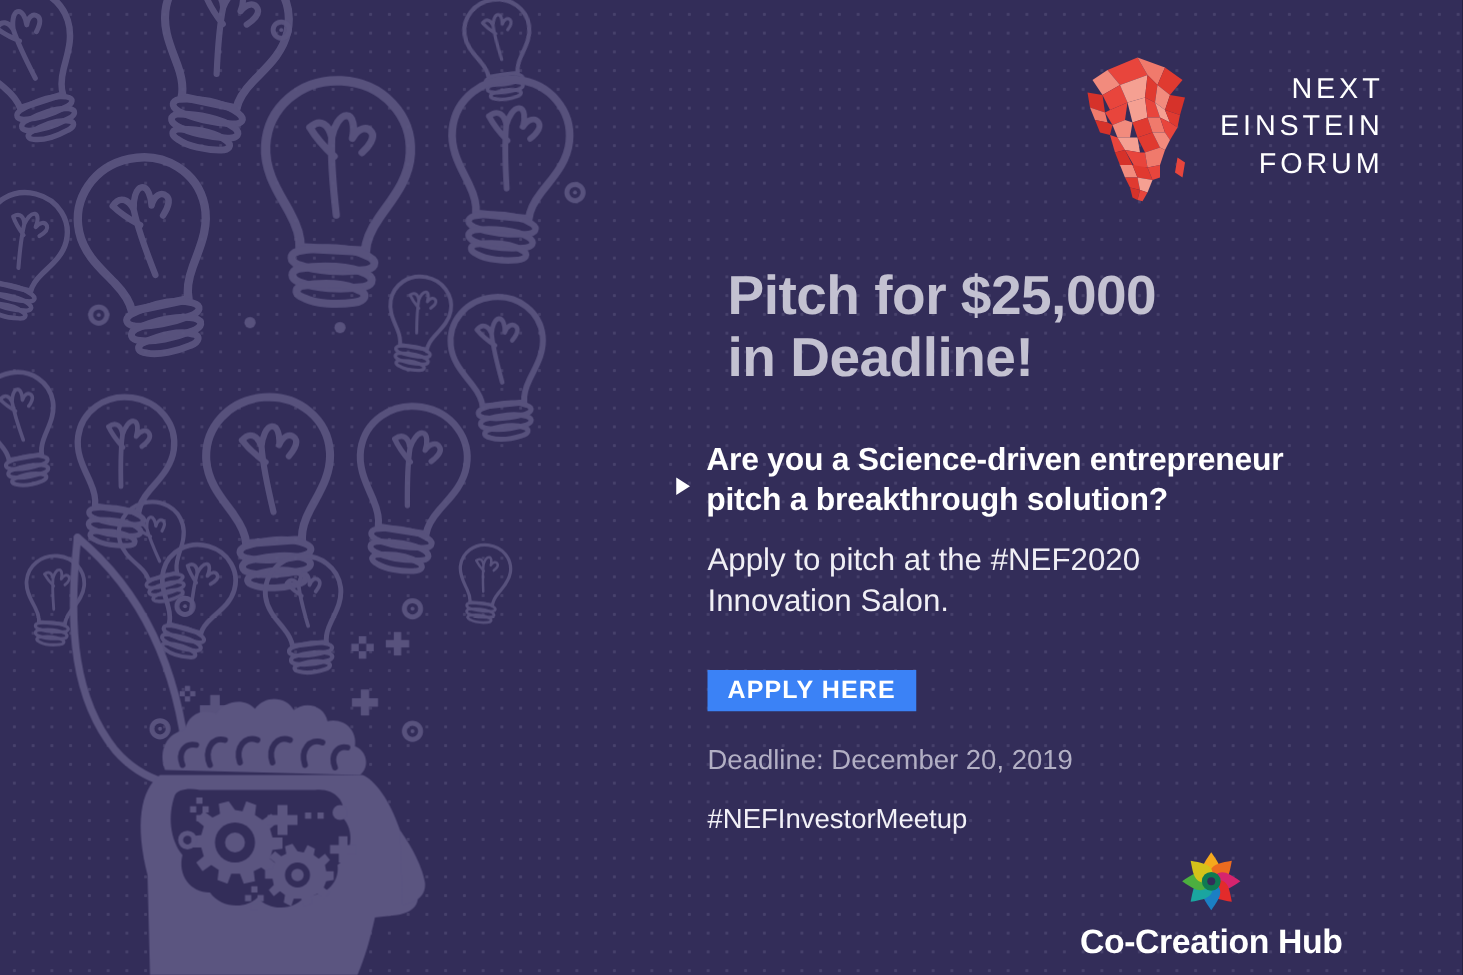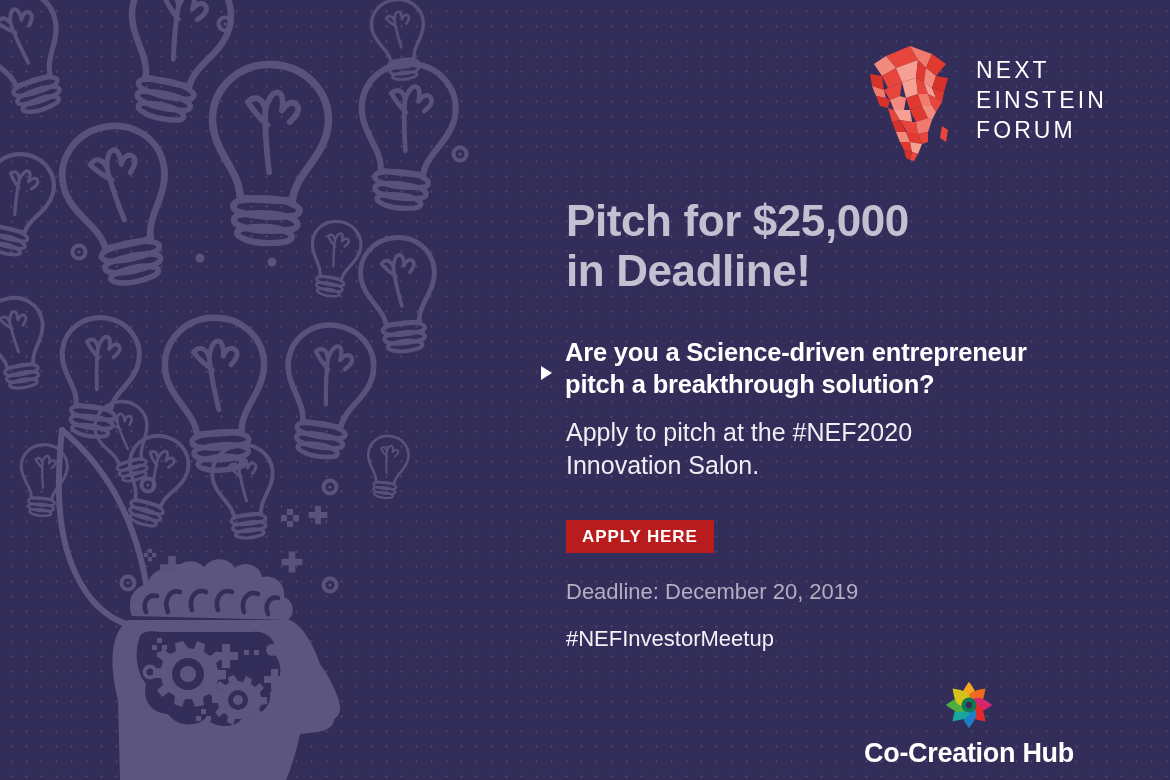--- a/index.html
+++ b/index.html
@@ -52,20 +52,21 @@
     gap: 14px;
   }
   .nef-map { width: 96px; height: 128px; flex: 0 0 auto; }
   .nef-map svg { display: block; width: 96px; height: 128px; }
   .nef-wordmark {
     display: flex;
     flex-direction: column;
     justify-content: center;
     gap: 7px;
     padding-top: 4px;
+    align-items: flex-end;
   }
   .nef-wordmark span {
     color: #ffffff;
     font-size: 23px;
     line-height: 23px;
     font-weight: 400;
     letter-spacing: 3.1px;
     white-space: nowrap;
   }
 
@@ -76,21 +77,21 @@
     top: 196px;
     width: 560px;
     z-index: 5;
   }
   .headline {
     color: #c3c1d1;
     font-size: 44px;
     line-height: 50px;
     font-weight: bold;
     letter-spacing: -0.4px;
-    margin: 0;
+    margin: 16px;
   }
   .headline .l2 { display: block; }
 
   .subhead-row {
     display: flex;
     align-items: center;
     margin-top: 40px;
     margin-left: -25px;
   }
   .bullet-tri {
@@ -122,23 +123,23 @@
     margin: 16px 0 0 0;
   }
   .body-copy .l2 { display: block; }
 
   .cta-row {
     display: flex;
     align-items: center;
     margin-top: 38px;
   }
   .apply-btn {
-    background: #b91c1c;
+    background: #3b82f6;
     color: #ffffff;
-    font-size: 17px;
+    font-size: 20px;
     font-weight: bold;
     letter-spacing: 0.9px;
     padding: 9px 16px 9px 16px;
     line-height: 15px;
     border: 0;
     display: inline-block;
     cursor: pointer;
     font-family: "Liberation Sans", sans-serif;
   }
   .cta-url {

